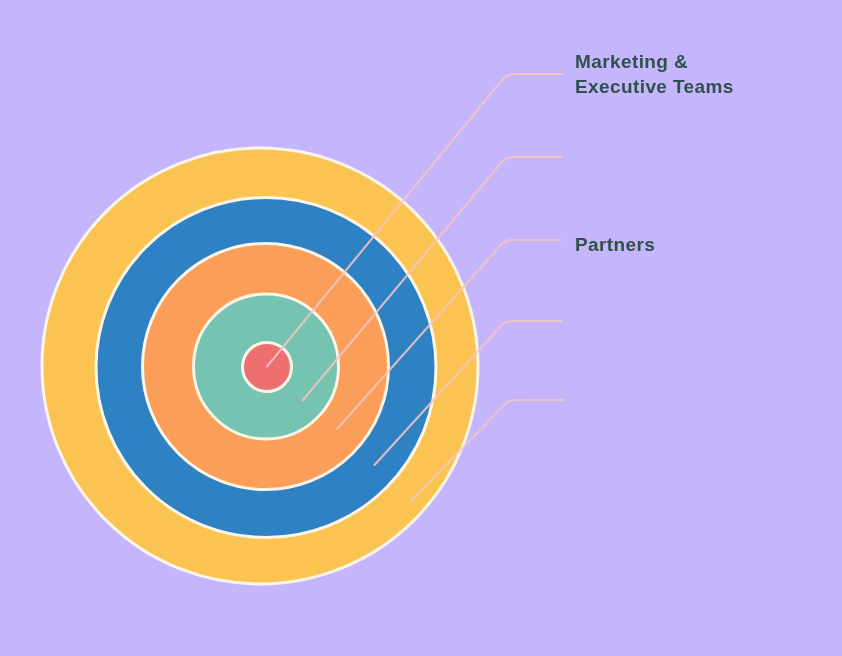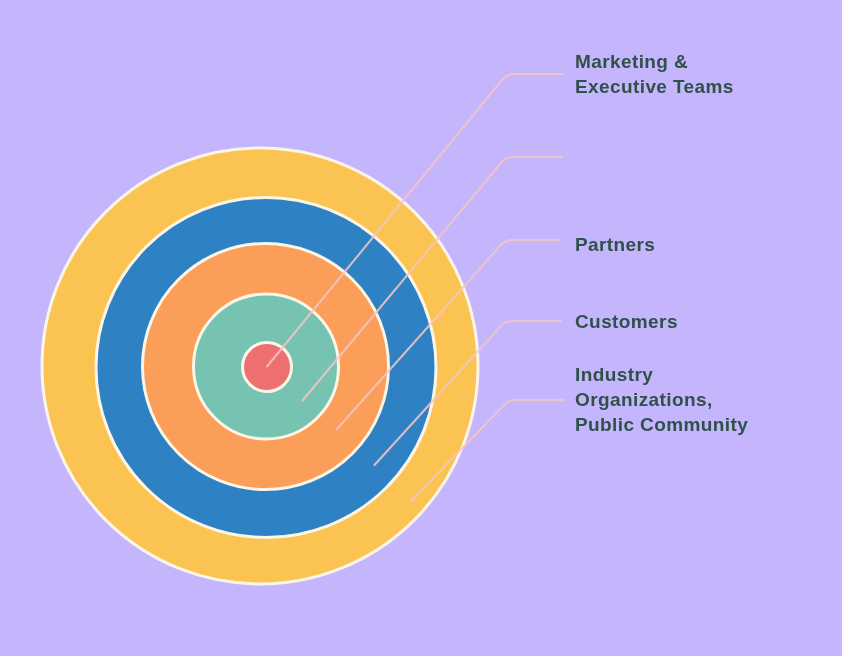--- a/index.html
+++ b/index.html
@@ -64,19 +64,15 @@
       <path d="M 411 501 L 503 406 Q 508 400 515 400 L 564 400"></path>
     </g>
   </svg>
 
   <div class="label label-marketing">Marketing &amp;
 Executive Teams</div>
 
 
   <div class="label label-partners">Partners</div>
 
-  <div class="label label-customers">Customers</div>
 
-  <div class="label label-industry">Industry
-Organizations,
-Public Community</div>
 
 </div>
 
 </body></html>

